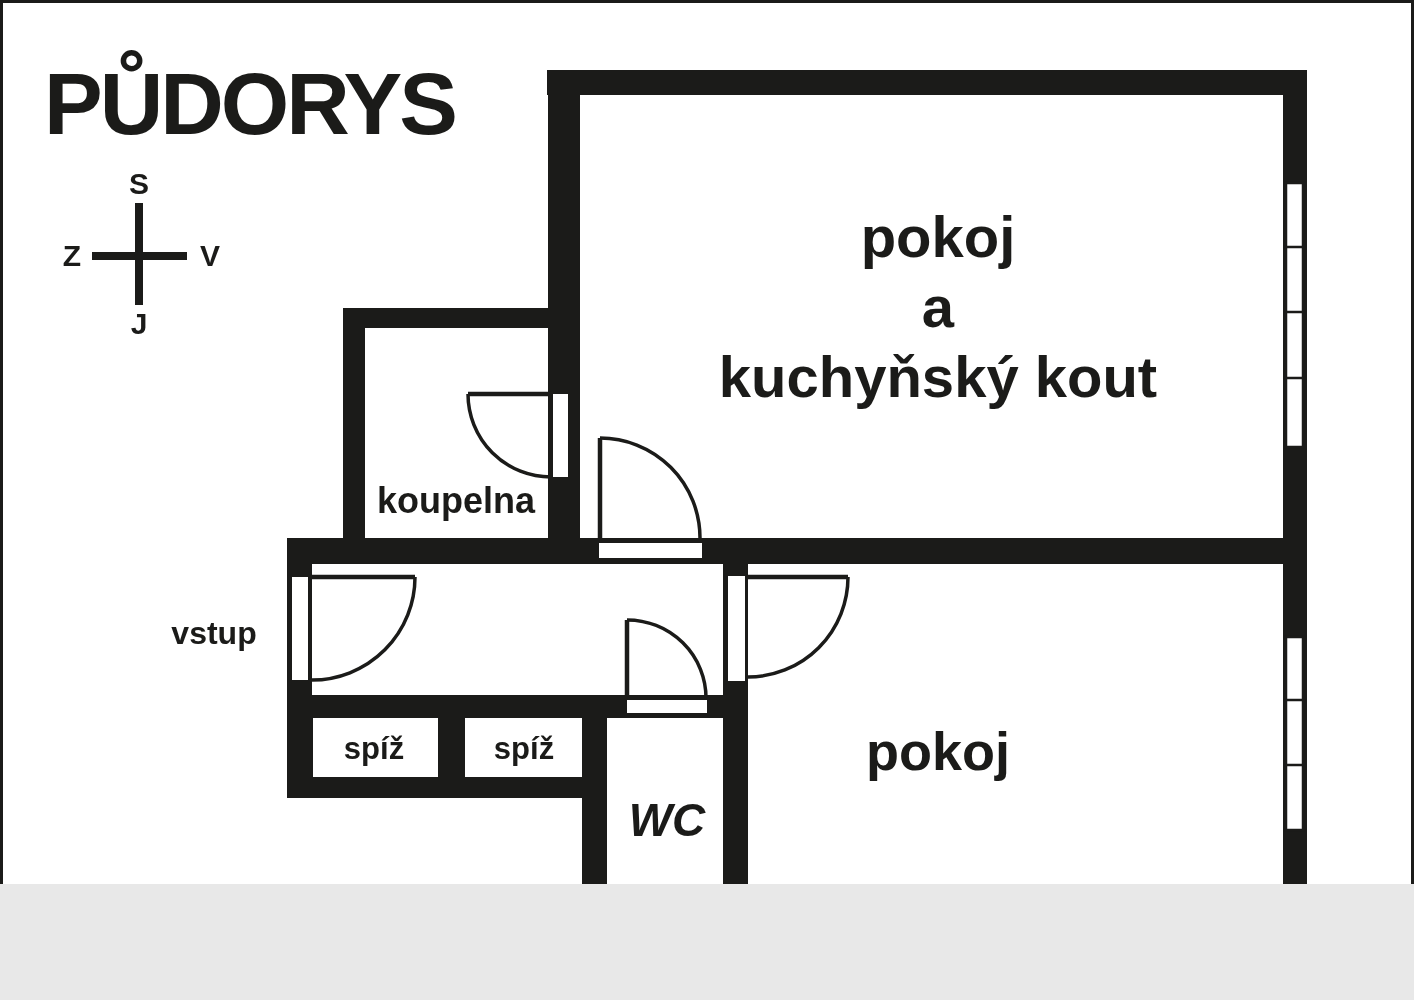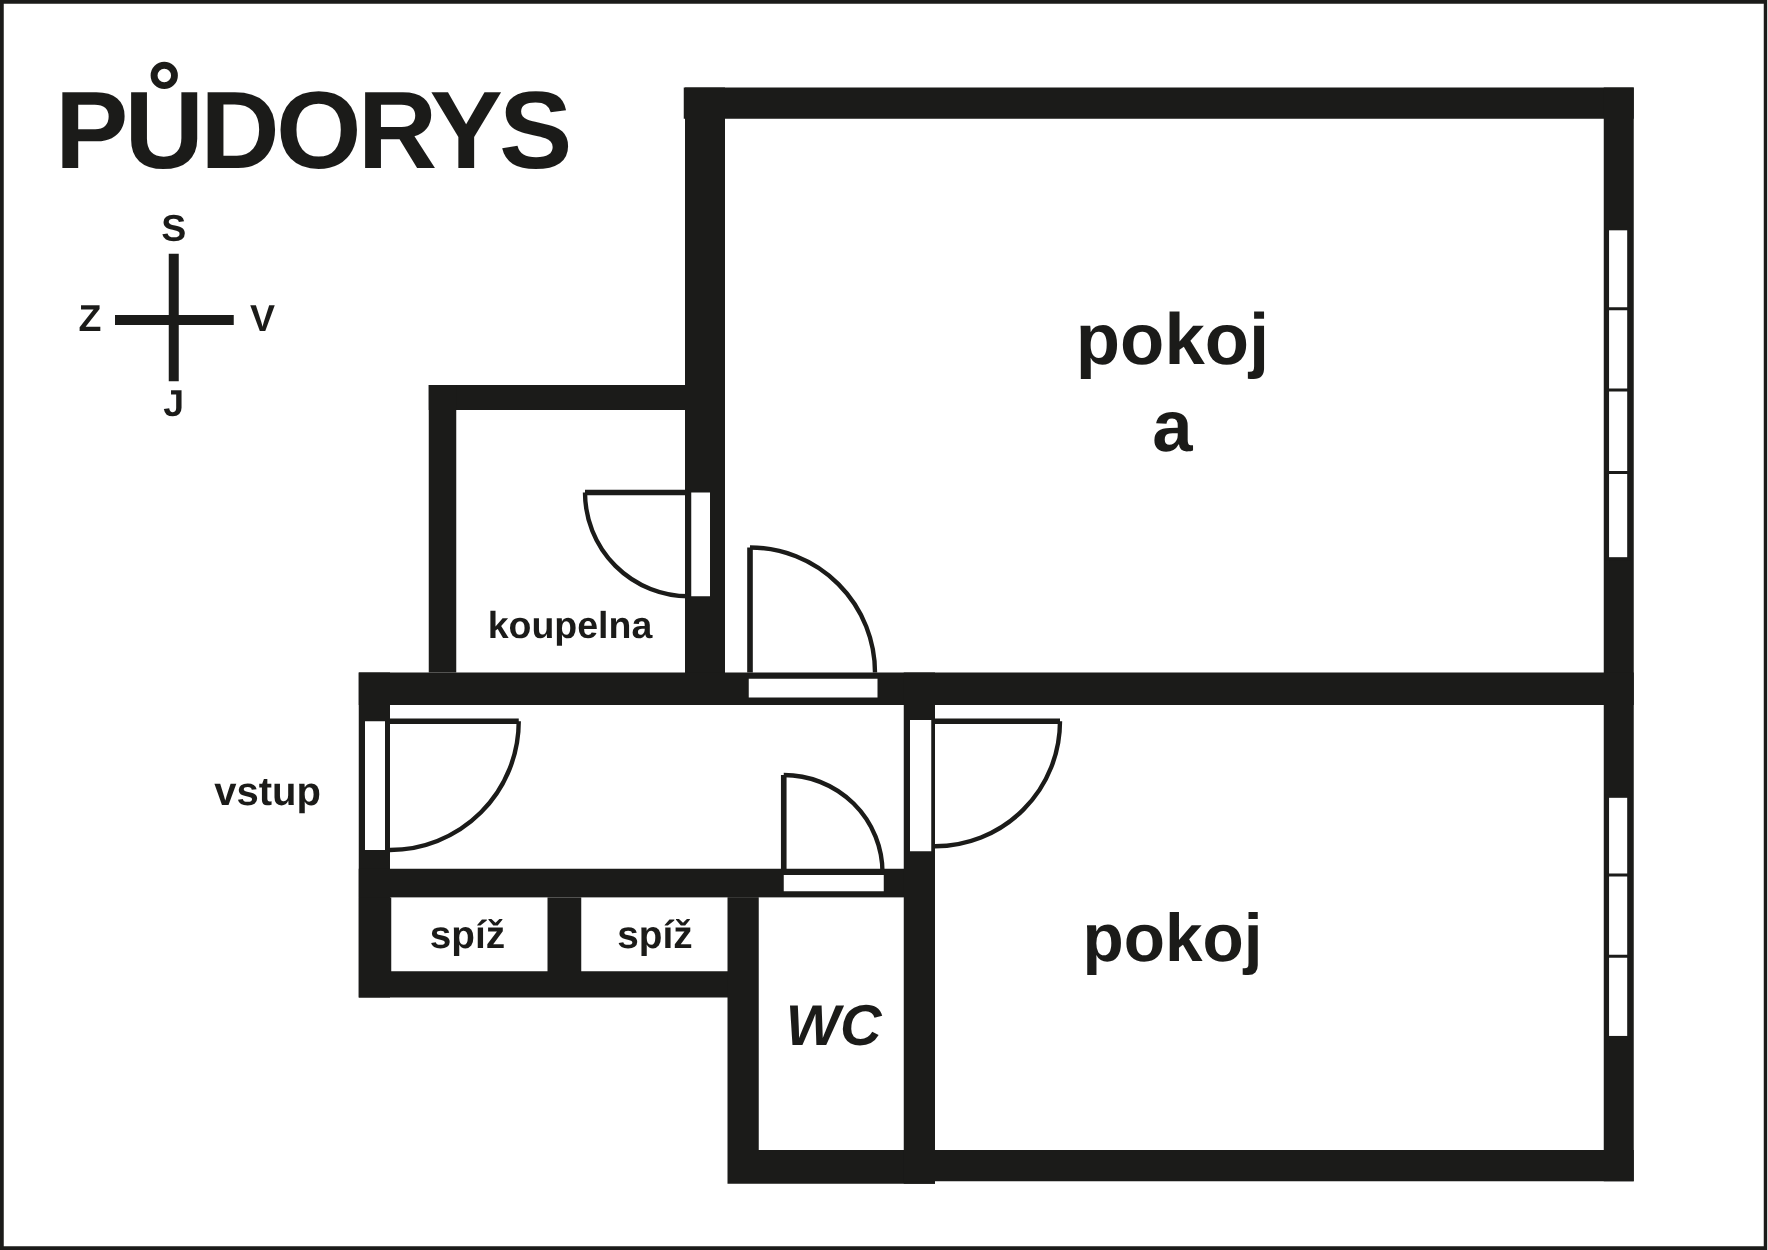--- a/index.html
+++ b/index.html
@@ -1,18 +1,18 @@
 <!DOCTYPE html>
 <html><head>
 <meta charset="utf-8">
 <style>
   html,body{margin:0;padding:0;background:#e8e8e8;}
   .stage{
     position:relative;
-    width:1414px;height:1000px;
+    width:1414px;height:884px;
     background:#ffffff;
     overflow:hidden;
     font-family:"Liberation Sans","DejaVu Sans",sans-serif;
   }
   .stage svg{position:absolute;left:0;top:0;}
   .lbl{
     position:absolute;
     transform:translate(-50%,-50%);
     color:#1b1b19;
     font-weight:bold;
@@ -31,21 +31,21 @@
     white-space:nowrap;
   }
   .compass-lbl{font-size:30px;}
   .kitchen-label{
     font-size:58px;
     line-height:70px;
     text-align:center;
   }
   .room-pokoj2{font-size:54px;}
   .room-predsin{font-size:42px;}
-  .room-koupelna{font-size:30px;}
+  .room-koupelna{font-size:36px;}
   .room-vstup{font-size:32px;}
   .room-spiz{font-size:31px;}
   .room-satna{font-size:31px;}
   .room-wc{font-size:46px;font-style:italic;}
 </style>
 </head>
 <body>
 
 <div class="stage">
 
@@ -118,20 +118,21 @@
   <div class="title">PŮDORYS</div>
 
   <div class="lbl compass-lbl" style="left:139px;top:184px;">S</div>
   <div class="lbl compass-lbl" style="left:72px;top:256px;">Z</div>
   <div class="lbl compass-lbl" style="left:210px;top:256px;">V</div>
   <div class="lbl compass-lbl" style="left:139px;top:324px;">J</div>
 
   <div class="lbl kitchen-label" style="left:938px;top:307px;">
     <div>pokoj</div>
     <div>a</div>
+    <div>kuchyňský kout</div>
   </div>
 
   <div class="lbl room-koupelna" style="left:456px;top:501px;">koupelna</div>
   <div class="lbl room-vstup" style="left:214px;top:633px;">vstup</div>
   <div class="lbl room-spiz" style="left:374px;top:748px;">spíž</div>
   <div class="lbl room-satna" style="left:524px;top:748px;">spíž</div>
   <div class="lbl room-wc" style="left:667px;top:820px;">WC</div>
   <div class="lbl room-pokoj2" style="left:938px;top:751px;">pokoj</div>
 
 </div>

